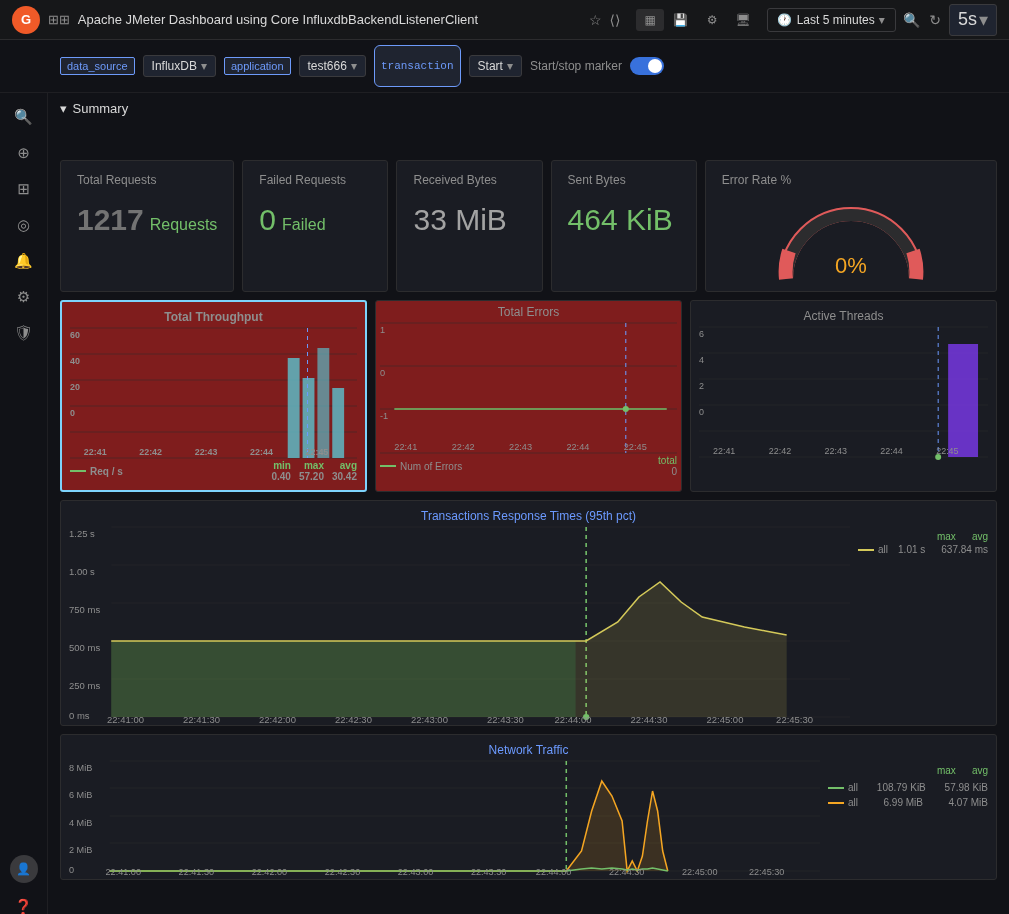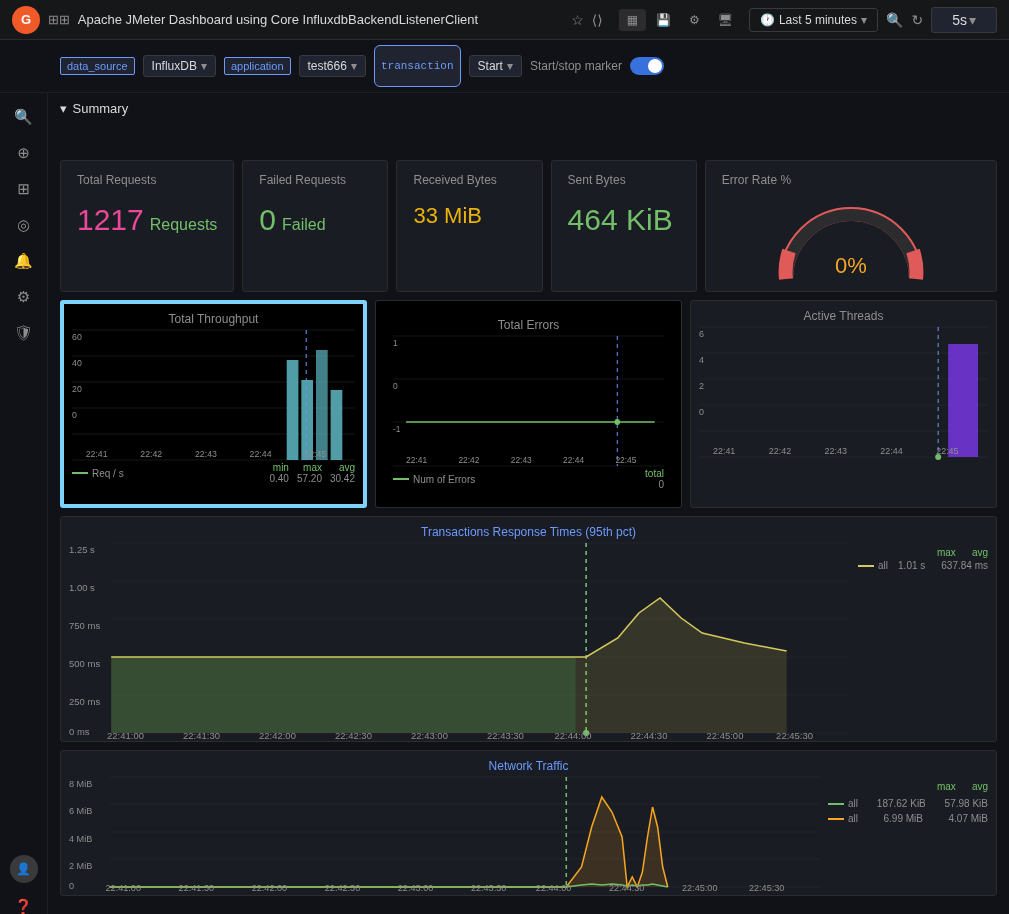--- a/index.html
+++ b/index.html
@@ -30,21 +30,21 @@
     <button style="background:none;border:none;color:#8e8e8e;padding:4px 8px;border-radius:3px;cursor:pointer;font-size:12px;">⚙</button>
     <button style="background:none;border:none;color:#8e8e8e;padding:4px 8px;border-radius:3px;cursor:pointer;font-size:12px;">🖥</button>
   </div>
   <div style="background:#161719;border:1px solid #3a3a3d;color:#d9d9d9;border-radius:3px;padding:4px 10px;font-size:12px;display:flex;align-items:center;gap:4px;cursor:pointer;">
     <span style="color:#d9d9d9;">🕐</span>
     <span>Last 5 minutes</span>
     <span style="color:#8e8e8e;">▾</span>
   </div>
   <button style="background:none;border:none;color:#8e8e8e;font-size:14px;cursor:pointer;">🔍</button>
   <button style="background:none;border:none;color:#8e8e8e;font-size:14px;cursor:pointer;">↻</button>
-  <div style="background:#1f2430;border:1px solid #3a3a3d;border-radius:3px;padding:4px 20px;font-size:14px;color:#d9d9d9;cursor:pointer;display:flex;align-items:center;gap:2px;">
+  <div style="background:#1f2430;border:1px solid #3a3a3d;border-radius:3px;padding:4px 8px;font-size:18px;color:#d9d9d9;cursor:pointer;display:flex;align-items:center;gap:2px;">
     <span>5s</span>
       <span style="color:#8e8e8e;">▾</span>
   </div>
 </div>
 
 <div style="display:flex;align-items:center;padding:5px 60px;gap:8px;background:#111217;border-bottom:1px solid #1f1f23;">
   <span style="color:#6d9afa;font-size:11px;background:#1f2430;border:1px solid #6d9afa;border-radius:2px;padding:2px 6px;">data_source</span>
   <div style="background:#1f2430;border:1px solid #3a3a3d;color:#d9d9d9;border-radius:3px;padding:3px 8px;font-size:12px;cursor:pointer;display:flex;align-items:center;gap:4px;">
     <span>InfluxDB</span>
       <span style="color:#8e8e8e;">▾</span>
@@ -85,37 +85,37 @@
     <div style="display:flex;align-items:center;gap:6px;margin-bottom:8px;cursor:pointer;color:#d9d9d9;font-size:13px;font-weight:500;">
       <span>▾</span>
       <span>Summary</span>
     </div>
 
     <div style="display:grid;grid-template-columns:repeat(4,1fr) 2fr;gap:8px;margin-bottom:8px;margin-top:44px;">
 
       <div style="background:#1a1c23;border:1px solid #2c2c2e;border-radius:3px;padding:12px 16px;min-height:100px;">
         <div style="font-size:12px;color:#8e8e8e;margin-bottom:16px;">Total Requests</div>
         <div style="display:flex;align-items:baseline;gap:6px;">
-          <span style="font-size:30px;font-weight:400;color:#ec4899;">1217</span>
+          <span style="font-size:30px;font-weight:700;color:#737373;">1217</span>
           <span style="font-size:16px;color:#73bf69;">Requests</span>
         </div>
       </div>
 
       <div style="background:#1a1c23;border:1px solid #2c2c2e;border-radius:3px;padding:12px 16px;min-height:100px;">
         <div style="font-size:12px;color:#8e8e8e;margin-bottom:16px;">Failed Requests</div>
         <div style="display:flex;align-items:baseline;gap:6px;">
           <span style="font-size:30px;font-weight:300;color:#73bf69;">0</span>
           <span style="font-size:16px;color:#73bf69;">Failed</span>
         </div>
       </div>
 
       <div style="background:#1a1c23;border:1px solid #2c2c2e;border-radius:3px;padding:12px 16px;min-height:100px;">
         <div style="font-size:12px;color:#8e8e8e;margin-bottom:16px;">Received Bytes</div>
         <div style="display:flex;align-items:baseline;">
-          <span style="font-size:22px;font-weight:300;color:#eab308;">33 MiB</span>
+          <span style="font-size:30px;font-weight:300;color:#a3a3a3;">33 MiB</span>
         </div>
       </div>
 
       <div style="background:#1a1c23;border:1px solid #2c2c2e;border-radius:3px;padding:12px 16px;min-height:100px;">
         <div style="font-size:12px;color:#8e8e8e;margin-bottom:16px;">Sent Bytes</div>
         <div>
           <span style="font-size:30px;font-weight:300;color:#73bf69;">464 KiB</span>
         </div>
       </div>
 
@@ -133,21 +133,21 @@
             <path d="M 15 80 A 65 65 0 0 1 18 52" stroke="#e05a5a" stroke-width="14" fill="none"></path>
             <path d="M 142 52 A 65 65 0 0 1 145 80" stroke="#e05a5a" stroke-width="14" fill="none"></path>
           </svg>
           <div style="position:absolute;bottom:0;width:100%;text-align:center;font-size:22px;color:#f5a623;font-weight:400;">0%</div>
         </div>
       </div>
     </div>
 
     <div style="display:grid;grid-template-columns:1fr 1fr 1fr;gap:8px;margin-bottom:8px;">
 
-      <div style="background:#000000;border:4px solid #7dd3fc;border-radius:3px;padding:8px;">
+      <div style="background:#7f1d1d;border:2px solid #7dd3fc;border-radius:3px;padding:8px;font-weight:bold;">
         <div style="font-size:12px;color:#8e8e8e;text-align:center;margin-bottom:4px;">Total Throughput</div>
         <div style="position:relative;height:130px;">
           <svg width="100%" height="130" viewBox="0 0 290 130" preserveAspectRatio="none">
 
             <line x1="0" y1="0" x2="290" y2="0" class="chart-grid-line"></line>
             <line x1="0" y1="26" x2="290" y2="26" class="chart-grid-line"></line>
             <line x1="0" y1="52" x2="290" y2="52" class="chart-grid-line"></line>
             <line x1="0" y1="78" x2="290" y2="78" class="chart-grid-line"></line>
             <line x1="0" y1="104" x2="290" y2="104" class="chart-grid-line"></line>
             <line x1="0" y1="130" x2="290" y2="130" class="chart-grid-line"></line>
@@ -186,21 +186,21 @@
                 <div>57.20</div>
               </div>
             <div style="text-align:right;">
                 <div style="color:#73bf69;">avg</div>
                 <div>30.42</div>
               </div>
           </div>
         </div>
       </div>
 
-      <div style="background:#000000;border:1px solid #2c2c2e;border-radius:3px;padding:17px;">
+      <div style="background:#7f1d1d;border:1px solid #2c2c2e;border-radius:3px;padding:4px;">
         <div style="font-size:12px;color:#8e8e8e;text-align:center;margin-bottom:4px;">Total Errors</div>
         <div style="position:relative;height:130px;">
           <svg width="100%" height="130" viewBox="0 0 290 130" preserveAspectRatio="none">
             <line x1="0" y1="0" x2="290" y2="0" class="chart-grid-line"></line>
             <line x1="0" y1="43" x2="290" y2="43" class="chart-grid-line"></line>
             <line x1="0" y1="86" x2="290" y2="86" class="chart-grid-line"></line>
             <line x1="0" y1="130" x2="290" y2="130" class="chart-grid-line"></line>
             <text x="0" y="10" class="chart-axis-text">1</text>
             <text x="0" y="53" class="chart-axis-text">0</text>
             <text x="0" y="96" class="chart-axis-text">-1</text>
@@ -362,21 +362,21 @@
         <div style="min-width:160px;display:flex;flex-direction:column;justify-content:flex-start;padding-top:4px;font-size:10px;color:#8e8e8e;gap:4px;">
           <div style="display:flex;justify-content:flex-end;gap:16px;margin-bottom:2px;">
             <span style="color:#73bf69;">max</span>
             <span style="color:#73bf69;">avg</span>
           </div>
           <div style="display:flex;align-items:center;justify-content:space-between;gap:4px;">
             <div style="display:flex;align-items:center;gap:4px;">
               <div style="width:16px;height:2px;background:#73bf69;"></div>
               <span>all</span>
             </div>
-            <span>187.62 KiB</span>
+            <span>108.79 KiB</span>
             <span>57.98 KiB</span>
           </div>
           <div style="display:flex;align-items:center;justify-content:space-between;gap:4px;">
             <div style="display:flex;align-items:center;gap:4px;">
               <div style="width:16px;height:2px;background:#f5a623;"></div>
               <span>all</span>
             </div>
             <span>6.99 MiB</span>
             <span>4.07 MiB</span>
           </div>

